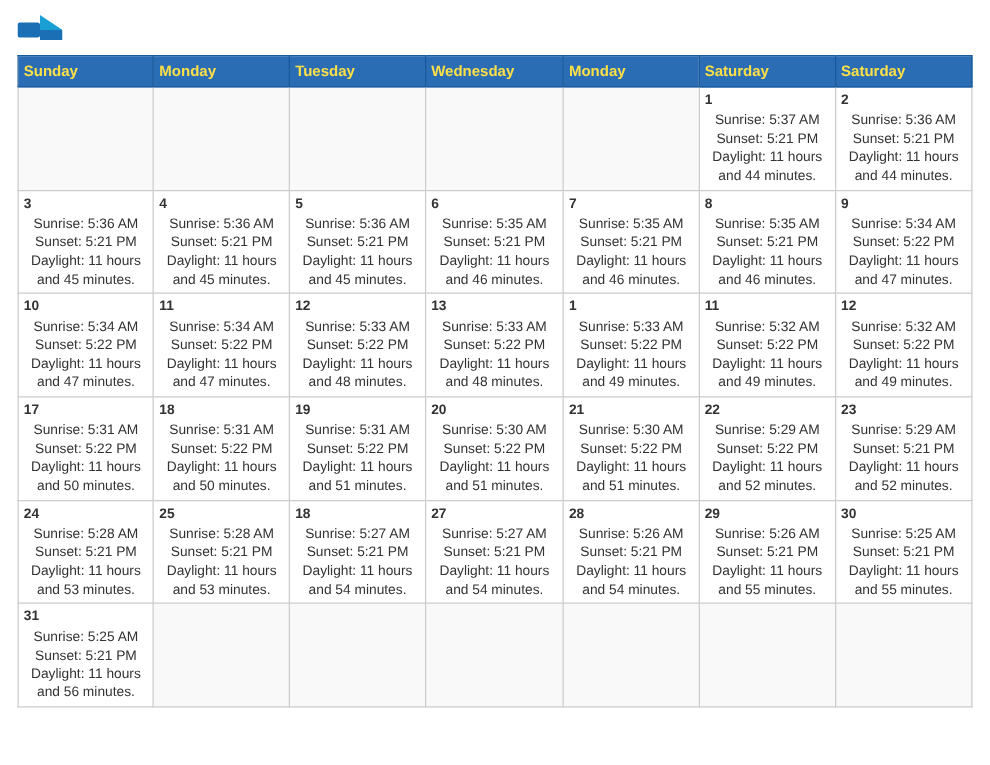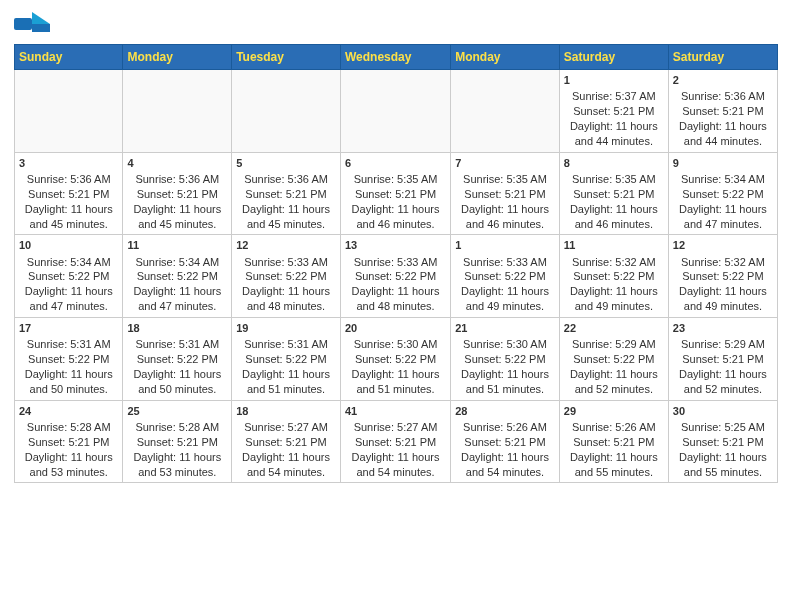--- a/index.html
+++ b/index.html
@@ -320,21 +320,21 @@
 and 53 minutes.</div>
           </td>
           <td>
             <span class="day-number">18</span>
             <div class="day-info">Sunrise: 5:27 AM
 Sunset: 5:21 PM
 Daylight: 11 hours
 and 54 minutes.</div>
           </td>
           <td>
-            <span class="day-number">41</span>
+            <span class="day-number">27</span>
             <div class="day-info">Sunrise: 5:27 AM
 Sunset: 5:21 PM
 Daylight: 11 hours
 and 54 minutes.</div>
           </td>
           <td>
             <span class="day-number">28</span>
             <div class="day-info">Sunrise: 5:26 AM
 Sunset: 5:21 PM
 Daylight: 11 hours
@@ -347,16 +347,31 @@
 Daylight: 11 hours
 and 55 minutes.</div>
           </td>
           <td>
             <span class="day-number">30</span>
             <div class="day-info">Sunrise: 5:25 AM
 Sunset: 5:21 PM
 Daylight: 11 hours
 and 55 minutes.</div>
           </td>
+        </tr>
+        <tr class="last-row">
+          <td>
+            <span class="day-number">31</span>
+            <div class="day-info">Sunrise: 5:25 AM
+Sunset: 5:21 PM
+Daylight: 11 hours
+and 56 minutes.</div>
+          </td>
+          <td class="empty"></td>
+          <td class="empty"></td>
+          <td class="empty"></td>
+          <td class="empty"></td>
+          <td class="empty"></td>
+          <td class="empty"></td>
         </tr>
       </tbody>
   </table>
 </div>
 
 </body></html>

